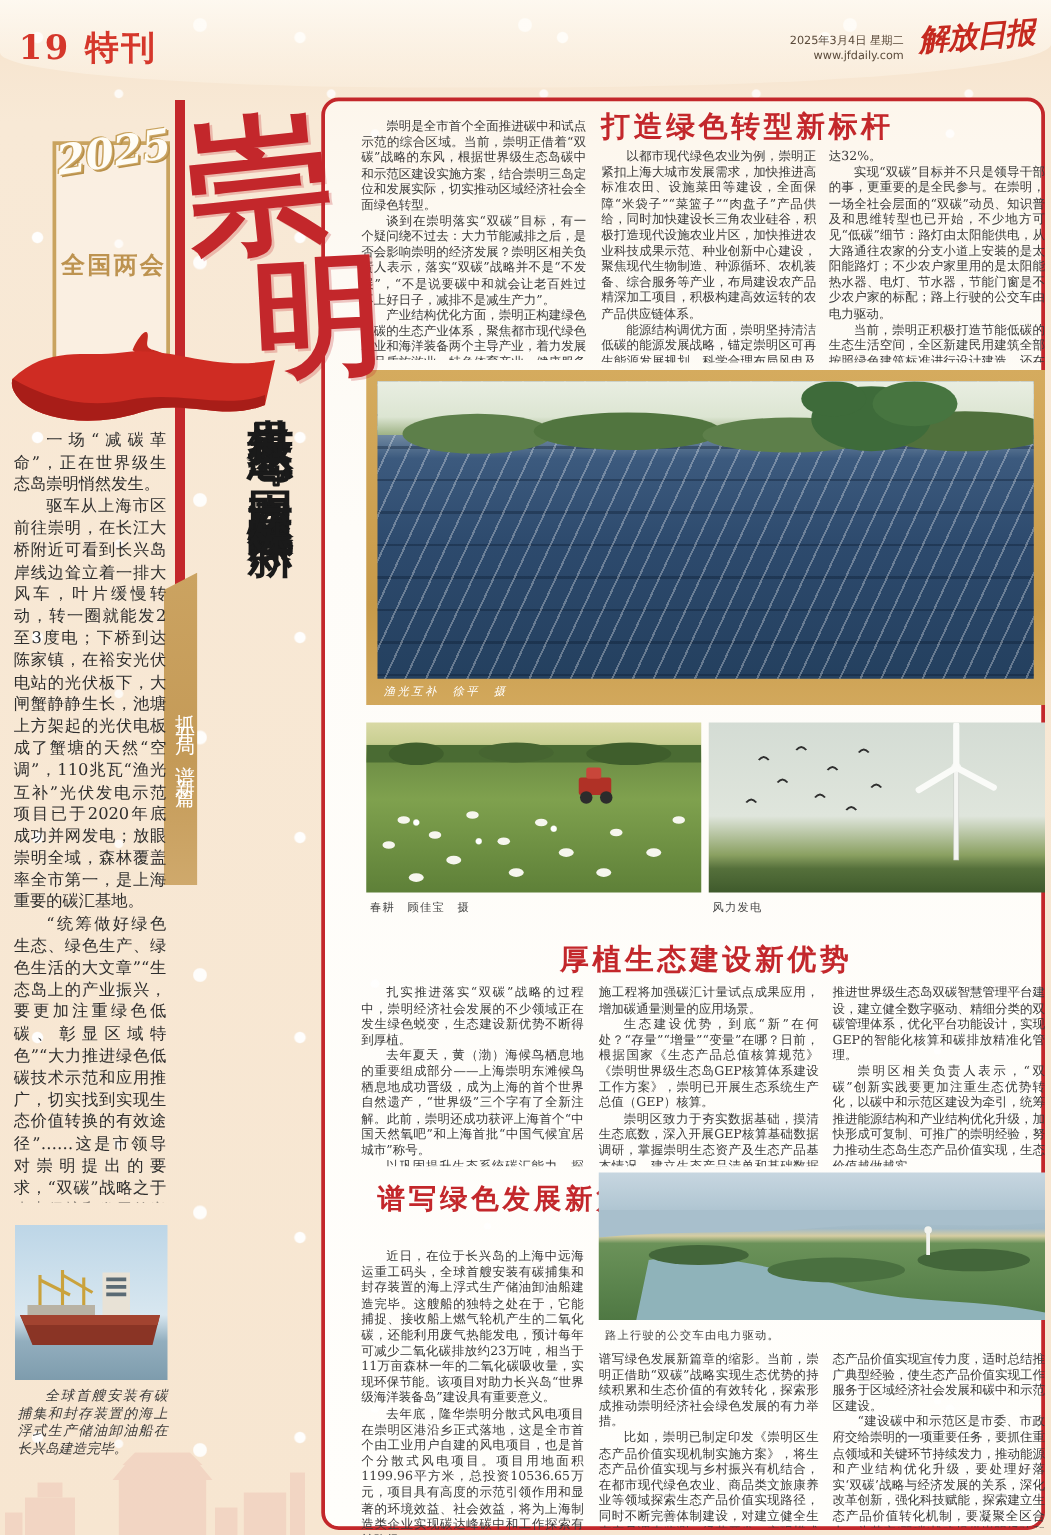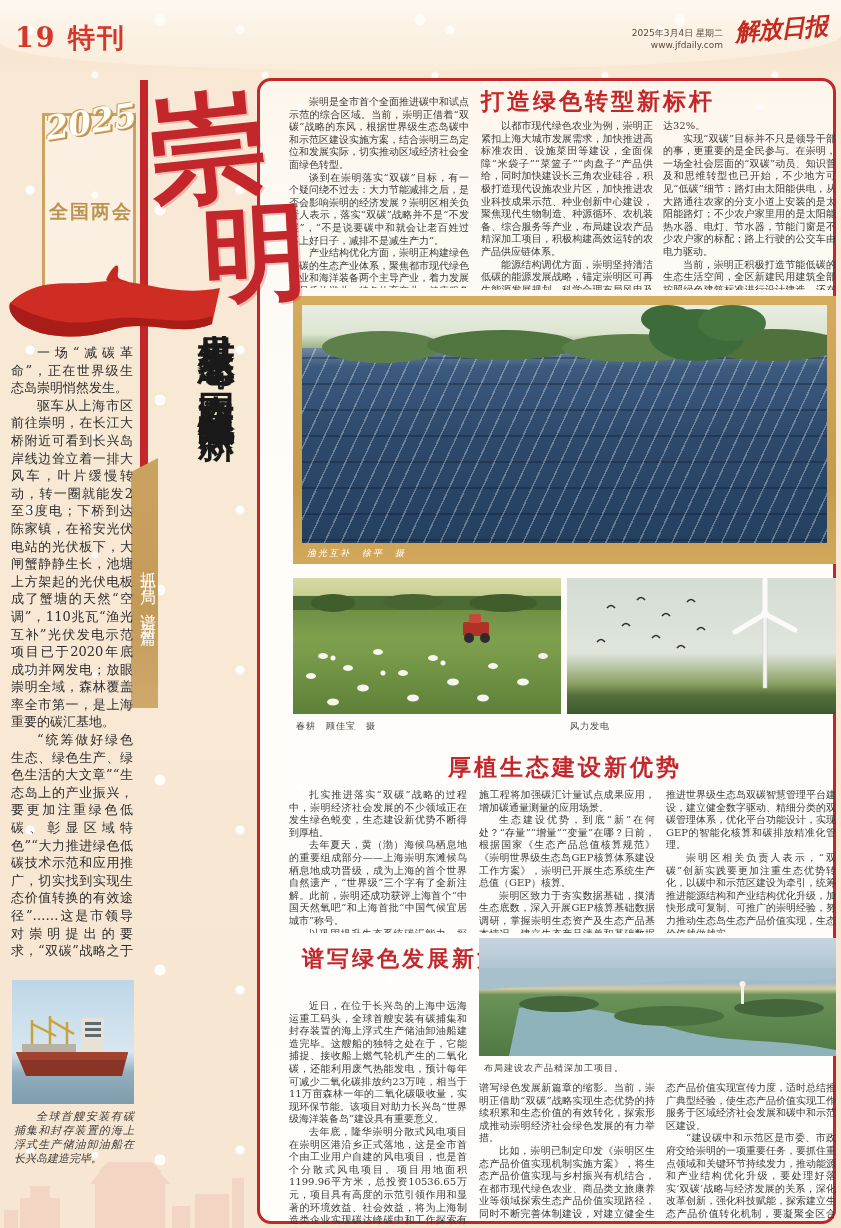--- a/index.html
+++ b/index.html
@@ -267,21 +267,21 @@
     <svg width="357" height="118" viewBox="0 0 357 118">
       <path d="M0,52 C60,46 120,50 180,44 C250,38 310,46 357,40 L357,30 L0,30 Z" fill="#a8bfcc"></path>
       <path d="M40,70 C90,62 150,78 200,92 C250,106 300,100 357,112 L357,118 L30,118 Z" fill="#8fb3ba"></path>
       <ellipse cx="80" cy="66" rx="40" ry="8" fill="#43663a"></ellipse>
       <ellipse cx="190" cy="78" rx="55" ry="10" fill="#4a7040"></ellipse>
       <ellipse cx="300" cy="70" rx="45" ry="9" fill="#43663a"></ellipse>
       <rect x="262" y="48" width="3" height="18" fill="#f2f3ee"></rect>
       <circle cx="263.5" cy="46" r="3" fill="#f2f3ee"></circle>
     </svg>
   </div>
-  <div class="caption" style="left:484px; top:1062px;">布局建设农产品精深加工项目。</div>
+  <div class="caption" style="left:484px; top:1062px;">路上行驶的公交车由电力驱动。</div>
 
   <div class="col" style="left:479px; top:1082px; width:176px; height:140px;">
     <p style="text-indent:0;">谱写绿色发展新篇章的缩影。当前，崇明正借助“双碳”战略实现生态优势的持续积累和生态价值的有效转化，探索形成推动崇明经济社会绿色发展的有力举措。</p>
     <p>比如，崇明已制定印发《崇明区生态产品价值实现机制实施方案》，将生态产品价值实现与乡村振兴有机结合，在都市现代绿色农业、商品类文旅康养业等领域探索生态产品价值实现路径，同时不断完善体制建设，对建立健全生态产品调查监测、经营开发、实现模式等体制机制建设进行部署，逐步形成符合崇明特点与高质量发展要求的生态产品价值实现制度体系。此外，崇明正加大生</p>
   </div>
   <div class="col" style="left:666px; top:1082px; width:170px; height:140px;">
     <p style="text-indent:0;">态产品价值实现宣传力度，适时总结推广典型经验，使生态产品价值实现工作服务于区域经济社会发展和碳中和示范区建设。</p>
     <p>“建设碳中和示范区是市委、市政府交给崇明的一项重要任务，要抓住重点领域和关键环节持续发力，推动能源和产业结构优化升级，要处理好落实‘双碳’战略与经济发展的关系，深化改革创新，强化科技赋能，探索建立生态产品价值转化机制，要凝聚全区合力，为落实‘双碳’战略提供崇明经验和案例，努力打造具有引领效应的碳中和示范区，为上海乃至全国提供实现‘碳达峰’‘碳中和’的生态样板。”崇明区委书记缪京表示。</p>
   </div>
 

